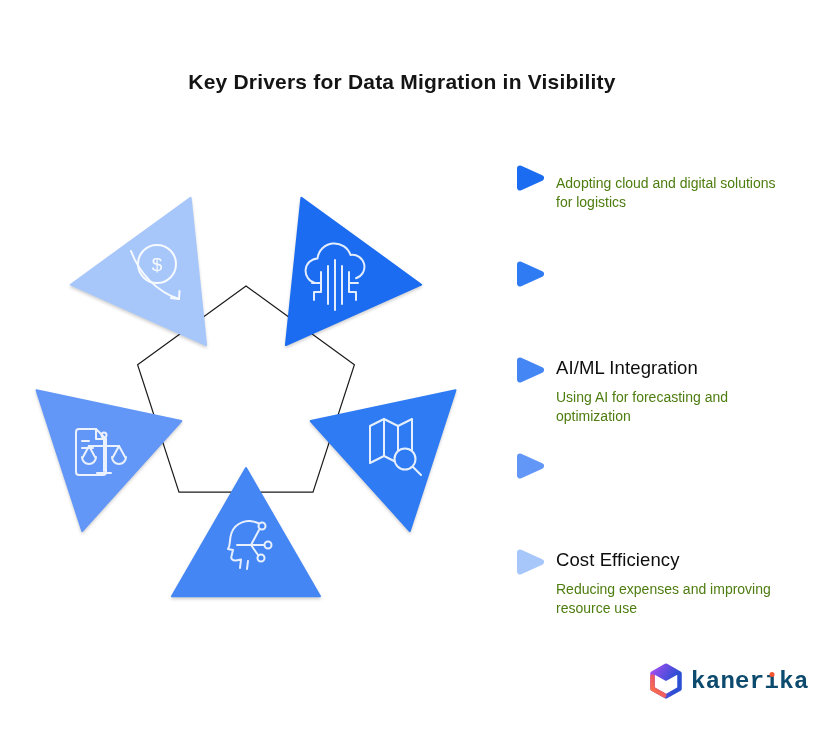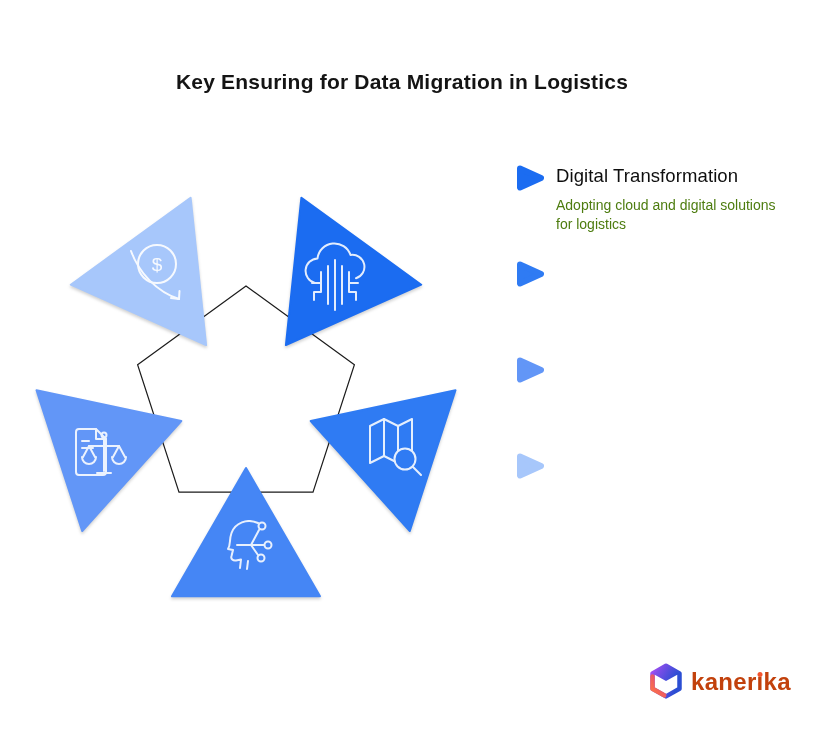--- a/index.html
+++ b/index.html
@@ -96,67 +96,79 @@
     <g fill="none" stroke-width="2" stroke-linecap="round" stroke-linejoin="round" opacity="0.9" stroke="#ffffff">
       <circle cx="157" cy="264" r="19"></circle>
       <text x="157" y="271" text-anchor="middle" font-size="19" stroke="none" fill="#ffffff">$</text>
       <path d="M131,251 C139,273 157,292 179,299"></path>
       <path d="M179,299 l-8,-1"></path>
       <path d="M179,299 l0.5,-8"></path>
     </g>
   </g>
 </svg>
 
-<h1 class="page-title">Key Ensuring for Data Migration in Logistics</h1>
+<h1 class="page-title">Key Drivers for Data Migration in Visibility</h1>
 
 <aside class="legend">
 
   <div class="legend-item">
     <svg class="legend-marker" width="28" height="26" viewBox="0 0 28 26">
       <path d="M4,3.5 L25,13 L4,22.5 Z" stroke-width="6" stroke-linejoin="round" fill="#1b6cf1" stroke="#1b6cf1"></path>
     </svg>
     <div class="legend-text">
-      <h3 class="legend-label">Digital Transformation</h3>
       <p class="legend-desc">Adopting cloud and digital solutions for logistics</p>
     </div>
   </div>
 
   <div class="legend-item">
     <svg class="legend-marker" width="28" height="26" viewBox="0 0 28 26">
       <path d="M4,3.5 L25,13 L4,22.5 Z" stroke-width="6" stroke-linejoin="round" fill="#2f7bf3" stroke="#2f7bf3"></path>
     </svg>
     <div class="legend-text">
     </div>
   </div>
 
+  <div class="legend-item">
+    <svg class="legend-marker" width="28" height="26" viewBox="0 0 28 26">
+      <path d="M4,3.5 L25,13 L4,22.5 Z" stroke-width="6" stroke-linejoin="round" fill="#4586f5" stroke="#4586f5"></path>
+    </svg>
+    <div class="legend-text">
+      <h3 class="legend-label">AI/ML Integration</h3>
+      <p class="legend-desc">Using AI for forecasting and optimization</p>
+    </div>
+  </div>
 
   <div class="legend-item">
     <svg class="legend-marker" width="28" height="26" viewBox="0 0 28 26">
       <path d="M4,3.5 L25,13 L4,22.5 Z" stroke-width="6" stroke-linejoin="round" fill="#6296f7" stroke="#6296f7"></path>
     </svg>
   </div>
 
   <div class="legend-item">
     <svg class="legend-marker" width="28" height="26" viewBox="0 0 28 26">
       <path d="M4,3.5 L25,13 L4,22.5 Z" stroke-width="6" stroke-linejoin="round" fill="#a7c7fb" stroke="#a7c7fb"></path>
     </svg>
+    <div class="legend-text">
+      <h3 class="legend-label">Cost Efficiency</h3>
+      <p class="legend-desc">Reducing expenses and improving resource use</p>
+    </div>
   </div>
 
 </aside>
 
 <div class="footer-logo">
   <svg width="36" height="38" viewBox="0 0 40 42">
     <defs>
       <linearGradient id="lgMain" x1="0" y1="0" x2="1" y2="0.35">
         <stop offset="0" stop-color="#a44df2"></stop>
         <stop offset="1" stop-color="#2b4ed3"></stop>
       </linearGradient>
       <linearGradient id="lgAccent" x1="0" y1="1" x2="0.8" y2="0">
         <stop offset="0" stop-color="#ff7742"></stop>
         <stop offset="1" stop-color="#e0457b"></stop>
       </linearGradient>
     </defs>
     <path d="M20,3 L35,11.5 V28.5 L20,37 L5,28.5 V11.5 Z" fill="#ffffff" stroke="url(#lgMain)" stroke-width="5" stroke-linejoin="round"></path>
     <path d="M5,11.5 L20,20 L35,11.5 L20,3 Z" fill="url(#lgMain)"></path>
     <path d="M5,15 V28.5 L18,35.8" fill="none" stroke="url(#lgAccent)" stroke-width="5" stroke-linecap="round" stroke-linejoin="round"></path>
   </svg>
-  <span class="logo-wordmark" style="color: #c2410c;"><span>kaner</span><span class="logo-i">ı<span class="logo-dot" style="background: rgb(244, 84, 46);"></span></span><span>ka</span></span>
+  <span class="logo-wordmark" style="color: #0c4a6e; font-family: Liberation Mono, monospace;"><span>kaner</span><span class="logo-i">ı<span class="logo-dot" style="background: rgb(244, 84, 46);"></span></span><span>ka</span></span>
 </div>
 
 </body></html>

